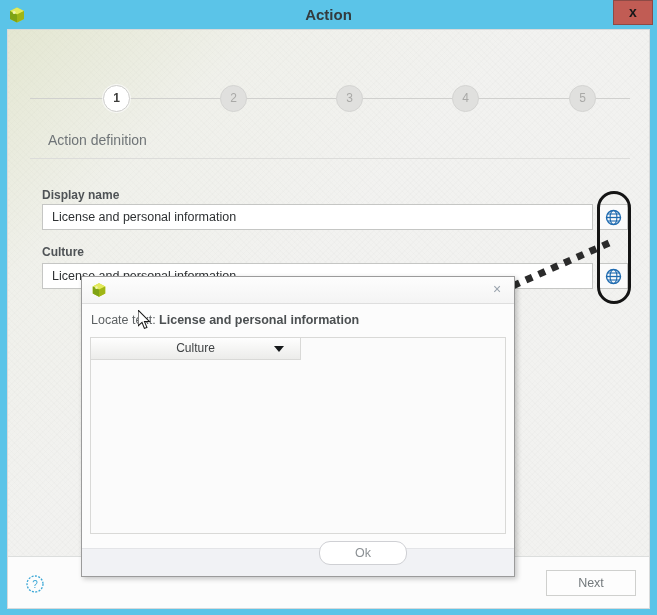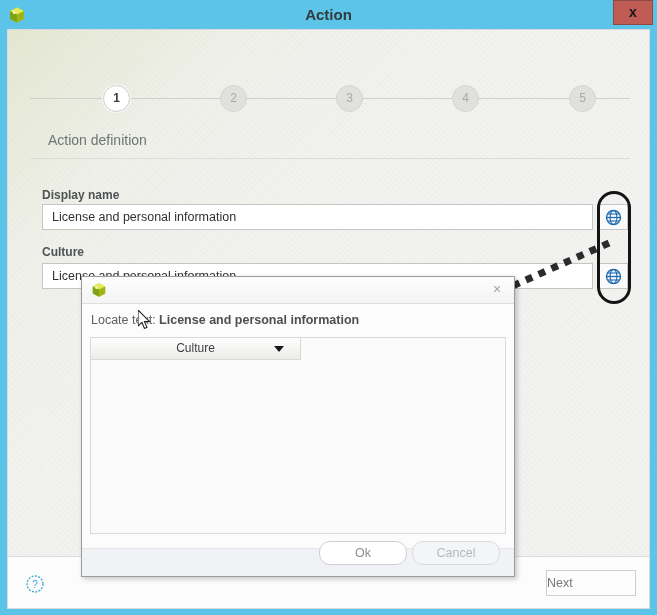--- a/index.html
+++ b/index.html
@@ -166,21 +166,21 @@
     width: 20px; height: 20px;
     cursor: pointer;
   }
   #next-button {
     position: absolute; left: 538px; top: 12px;
     width: 90px; height: 26px;
     background: #fdfdfd;
     border: 1px solid #cfd0ce;
     color: #73797c;
     font-size: 12.5px;
-    line-height: 24px; text-align: left;
+    line-height: 24px; text-align: center;
     cursor: pointer;
   }
 
   
   #modal {
     position: absolute; left: 81px; top: 276px;
     width: 434px; height: 301px;
     background: #f1f2f5;
     border: 1px solid #9b9b9b;
     box-shadow: 2px 2px 5px rgba(0,0,0,0.22);
@@ -393,21 +393,20 @@
             <span id="sort-caret"></span>
           </div>
         </div>
         <div id="grid-rows"></div>
       </div>
 
     </div>
 
     <div id="modal-footer">
       <div class="dlg-button" id="ok-button">Ok</div>
-      <div class="dlg-button" id="cancel-button">Cancel</div>
     </div>
 
   </div>
 
   <div id="cursor">
     <svg width="14" height="21" viewBox="0 0 14 21">
       <polygon points="0,0 0,16 4,12.4 6.4,18.4 8.9,17.4 6.5,11.6 11.4,11.4" fill="#ffffff" stroke="#1a1a1a" stroke-width="1.1" stroke-linejoin="miter"></polygon>
     </svg>
   </div>
 

